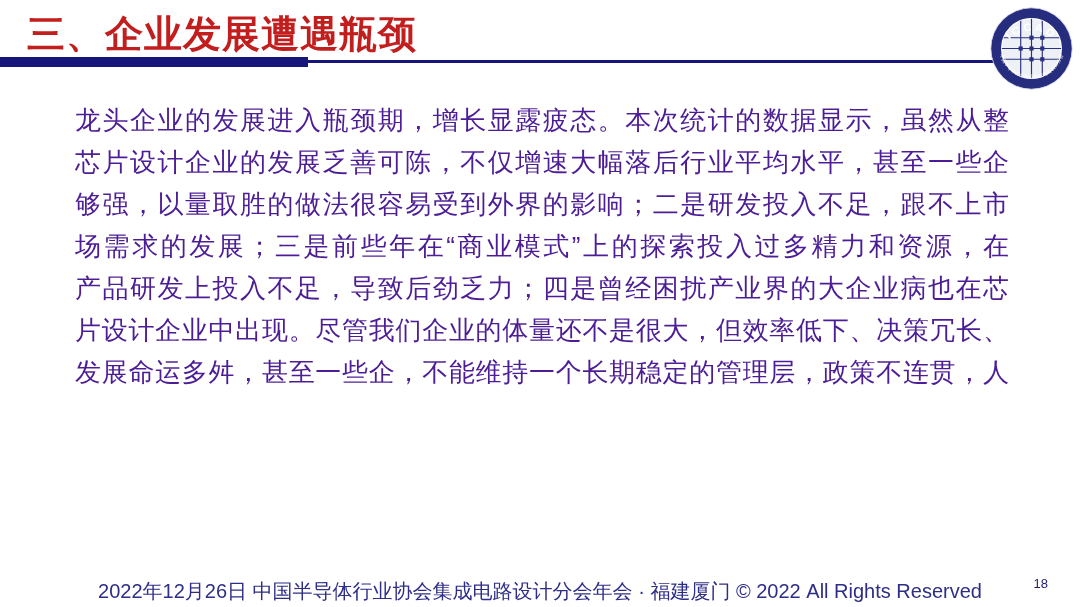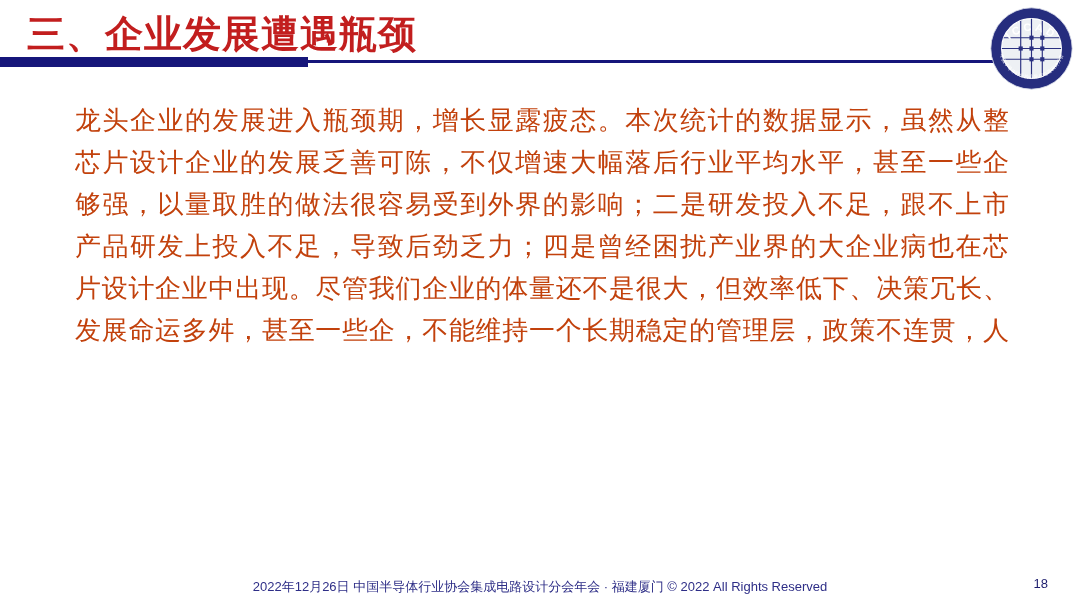--- a/index.html
+++ b/index.html
@@ -35,37 +35,37 @@
     position: absolute;
     left: 990px; top: 7px;
     width: 83px; height: 83px;
   }
   .body-text {
     position: absolute;
     left: 75px; top: 99px;
     width: 934px;
     font-size: 26px;
     line-height: 42px;
-    color: #c2410c;
+    color: #4c1d95;
   }
   .body-line {
     text-align: justify;
     text-align-last: justify;
     height: 42px;
     overflow: hidden;
   }
   .body-line.last {
     text-align-last: left;
   }
   .footer {
     position: absolute;
     left: 0; top: 578px;
     width: 1080px;
     text-align: center;
-    font-size: 13px;
+    font-size: 20px;
     color: #2E2E87;
     white-space: nowrap;
   }
   .page-number {
     position: absolute;
     right: 32px; top: 576px;
     font-size: 13px;
     color: #1E1E6E;
   }
 </style>
@@ -109,20 +109,21 @@
   </text>
   <text font-size="5.6" fill="#FFFFFF" letter-spacing="0.4" font-family="Liberation Sans, sans-serif">
     <textPath href="#arcBottom" startOffset="50%" text-anchor="middle">中国半导体行业协会集成电路设计分会</textPath>
   </text>
 </svg>
 
 <div class="body-text">
   <div class="body-line">龙头企业的发展进入瓶颈期，增长显露疲态。本次统计的数据显示，虽然从整</div>
   <div class="body-line">芯片设计企业的发展乏善可陈，不仅增速大幅落后行业平均水平，甚至一些企</div>
   <div class="body-line">够强，以量取胜的做法很容易受到外界的影响；二是研发投入不足，跟不上市</div>
+  <div class="body-line">场需求的发展；三是前些年在“商业模式”上的探索投入过多精力和资源，在</div>
   <div class="body-line">产品研发上投入不足，导致后劲乏力；四是曾经困扰产业界的大企业病也在芯</div>
   <div class="body-line">片设计企业中出现。尽管我们企业的体量还不是很大，但效率低下、决策冗长、</div>
   <div class="body-line">发展命运多舛，甚至一些企，不能维持一个长期稳定的管理层，政策不连贯，人</div>
 </div>
 
 <div class="footer">2022年12月26日 中国半导体行业协会集成电路设计分会年会 · 福建厦门 © 2022 All Rights Reserved</div>
 
 <div class="page-number">18</div>
 
 </body></html>

